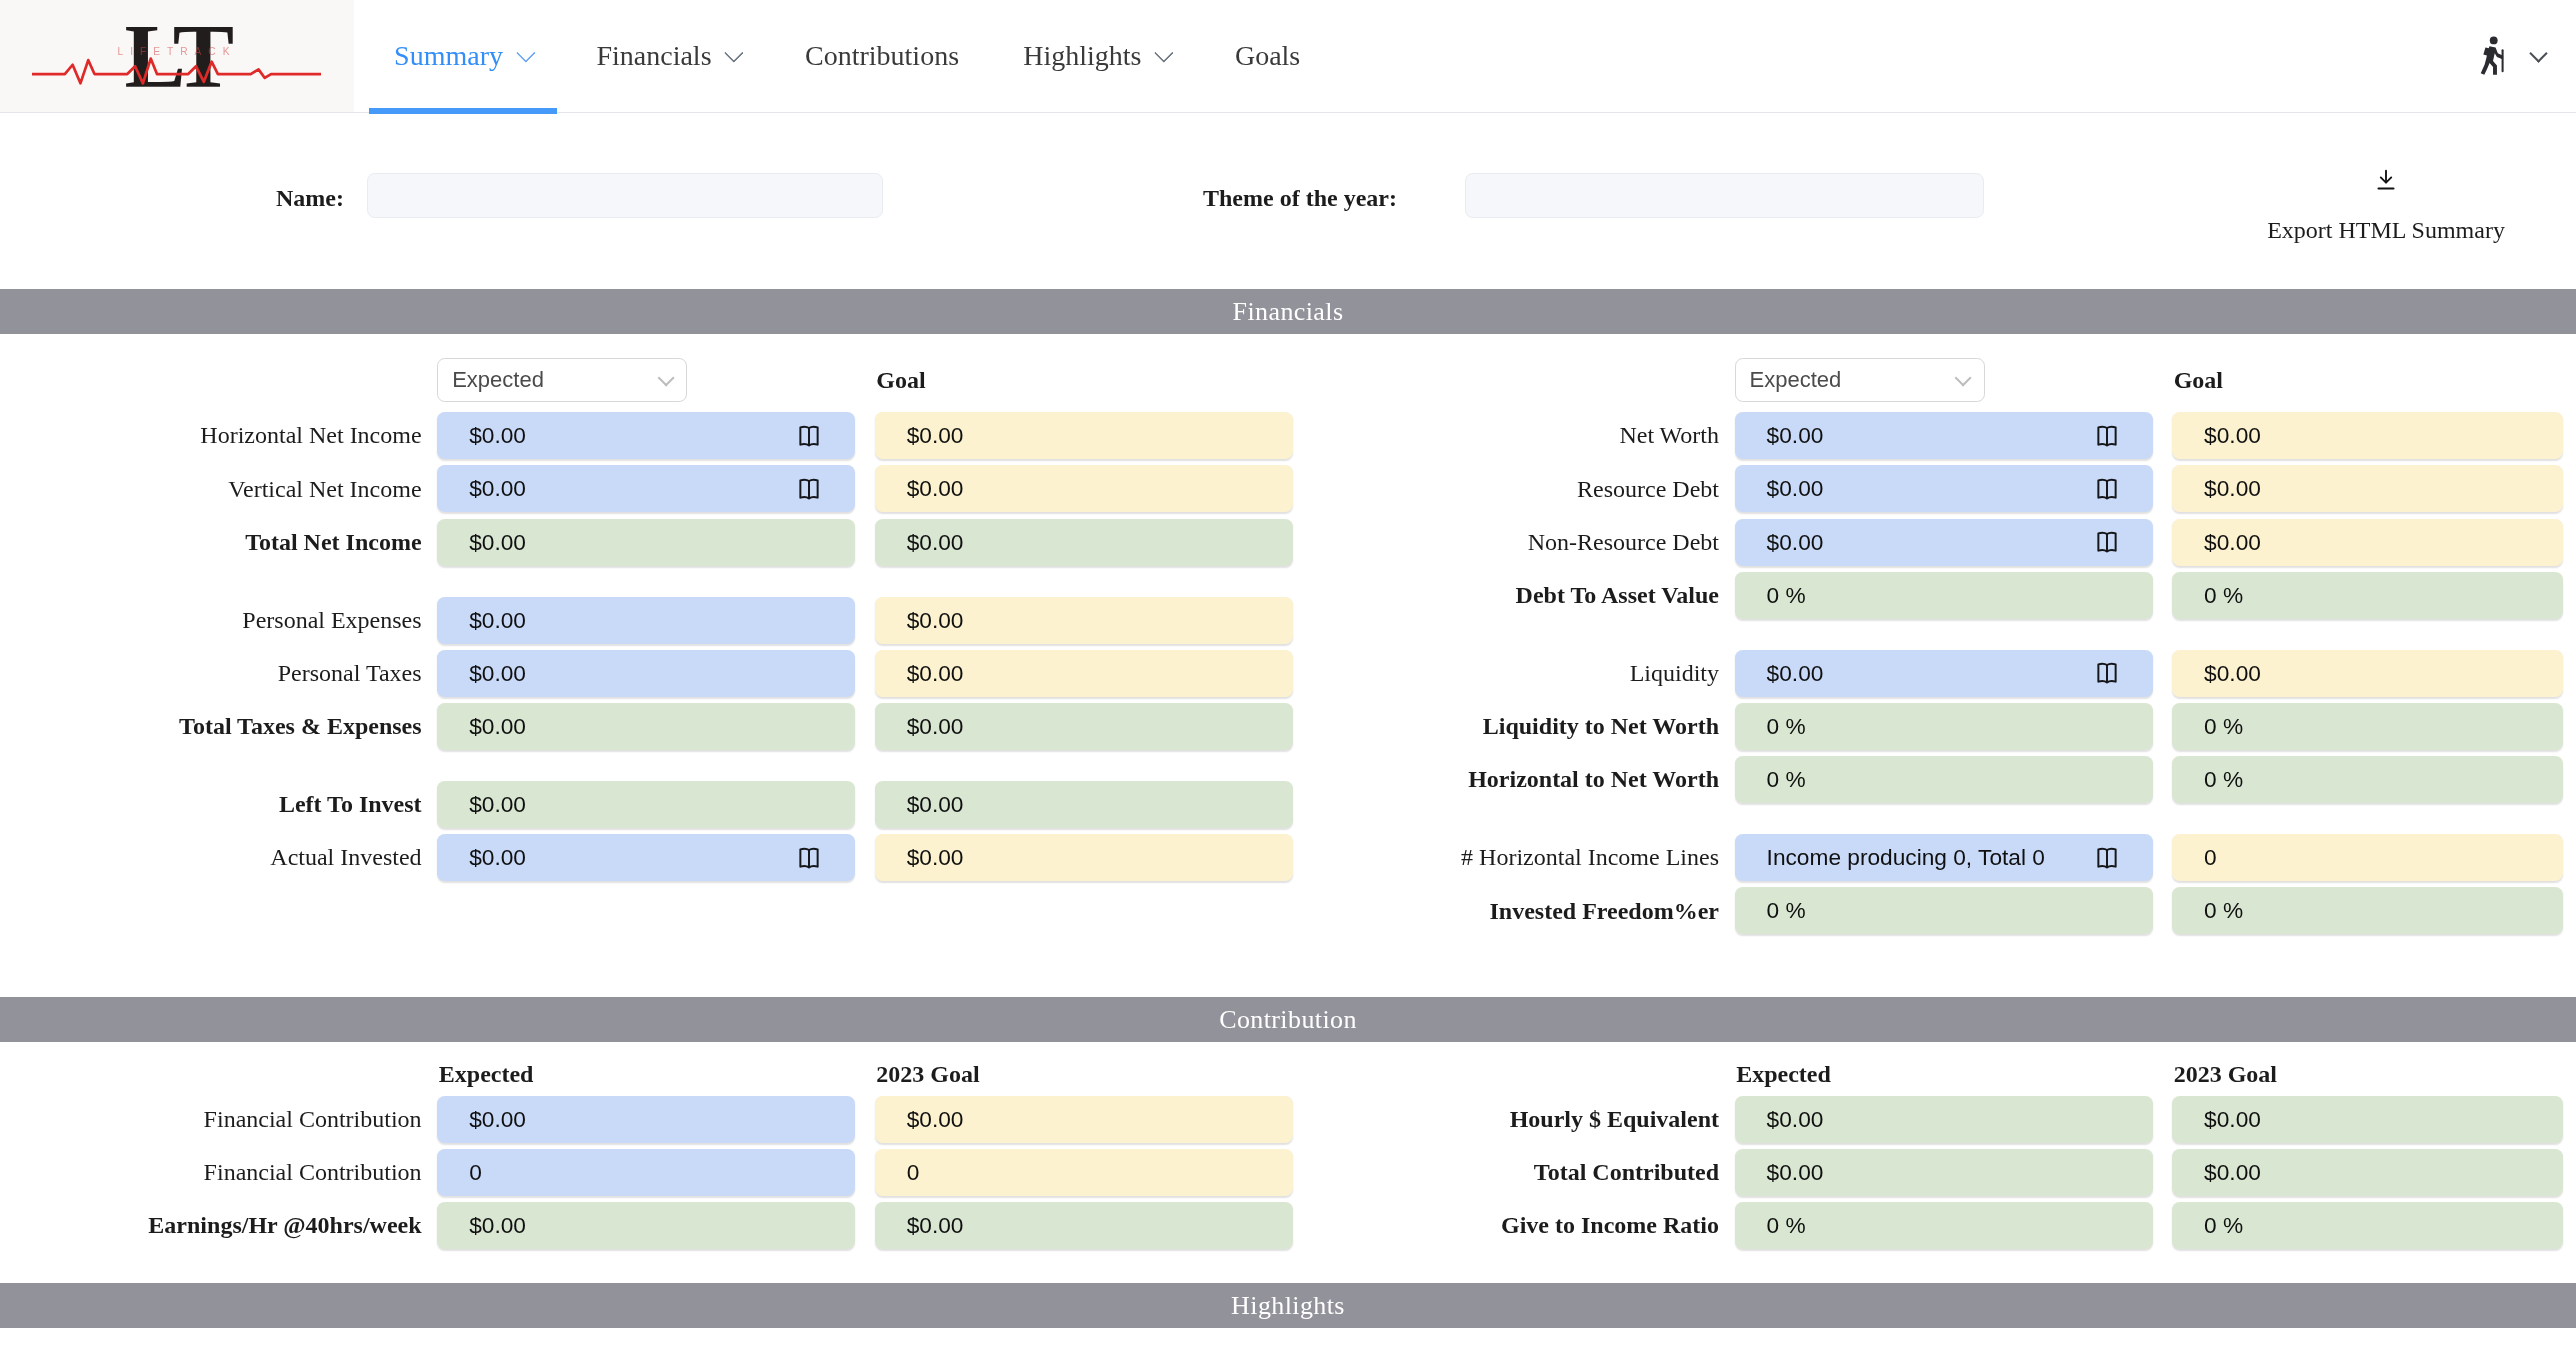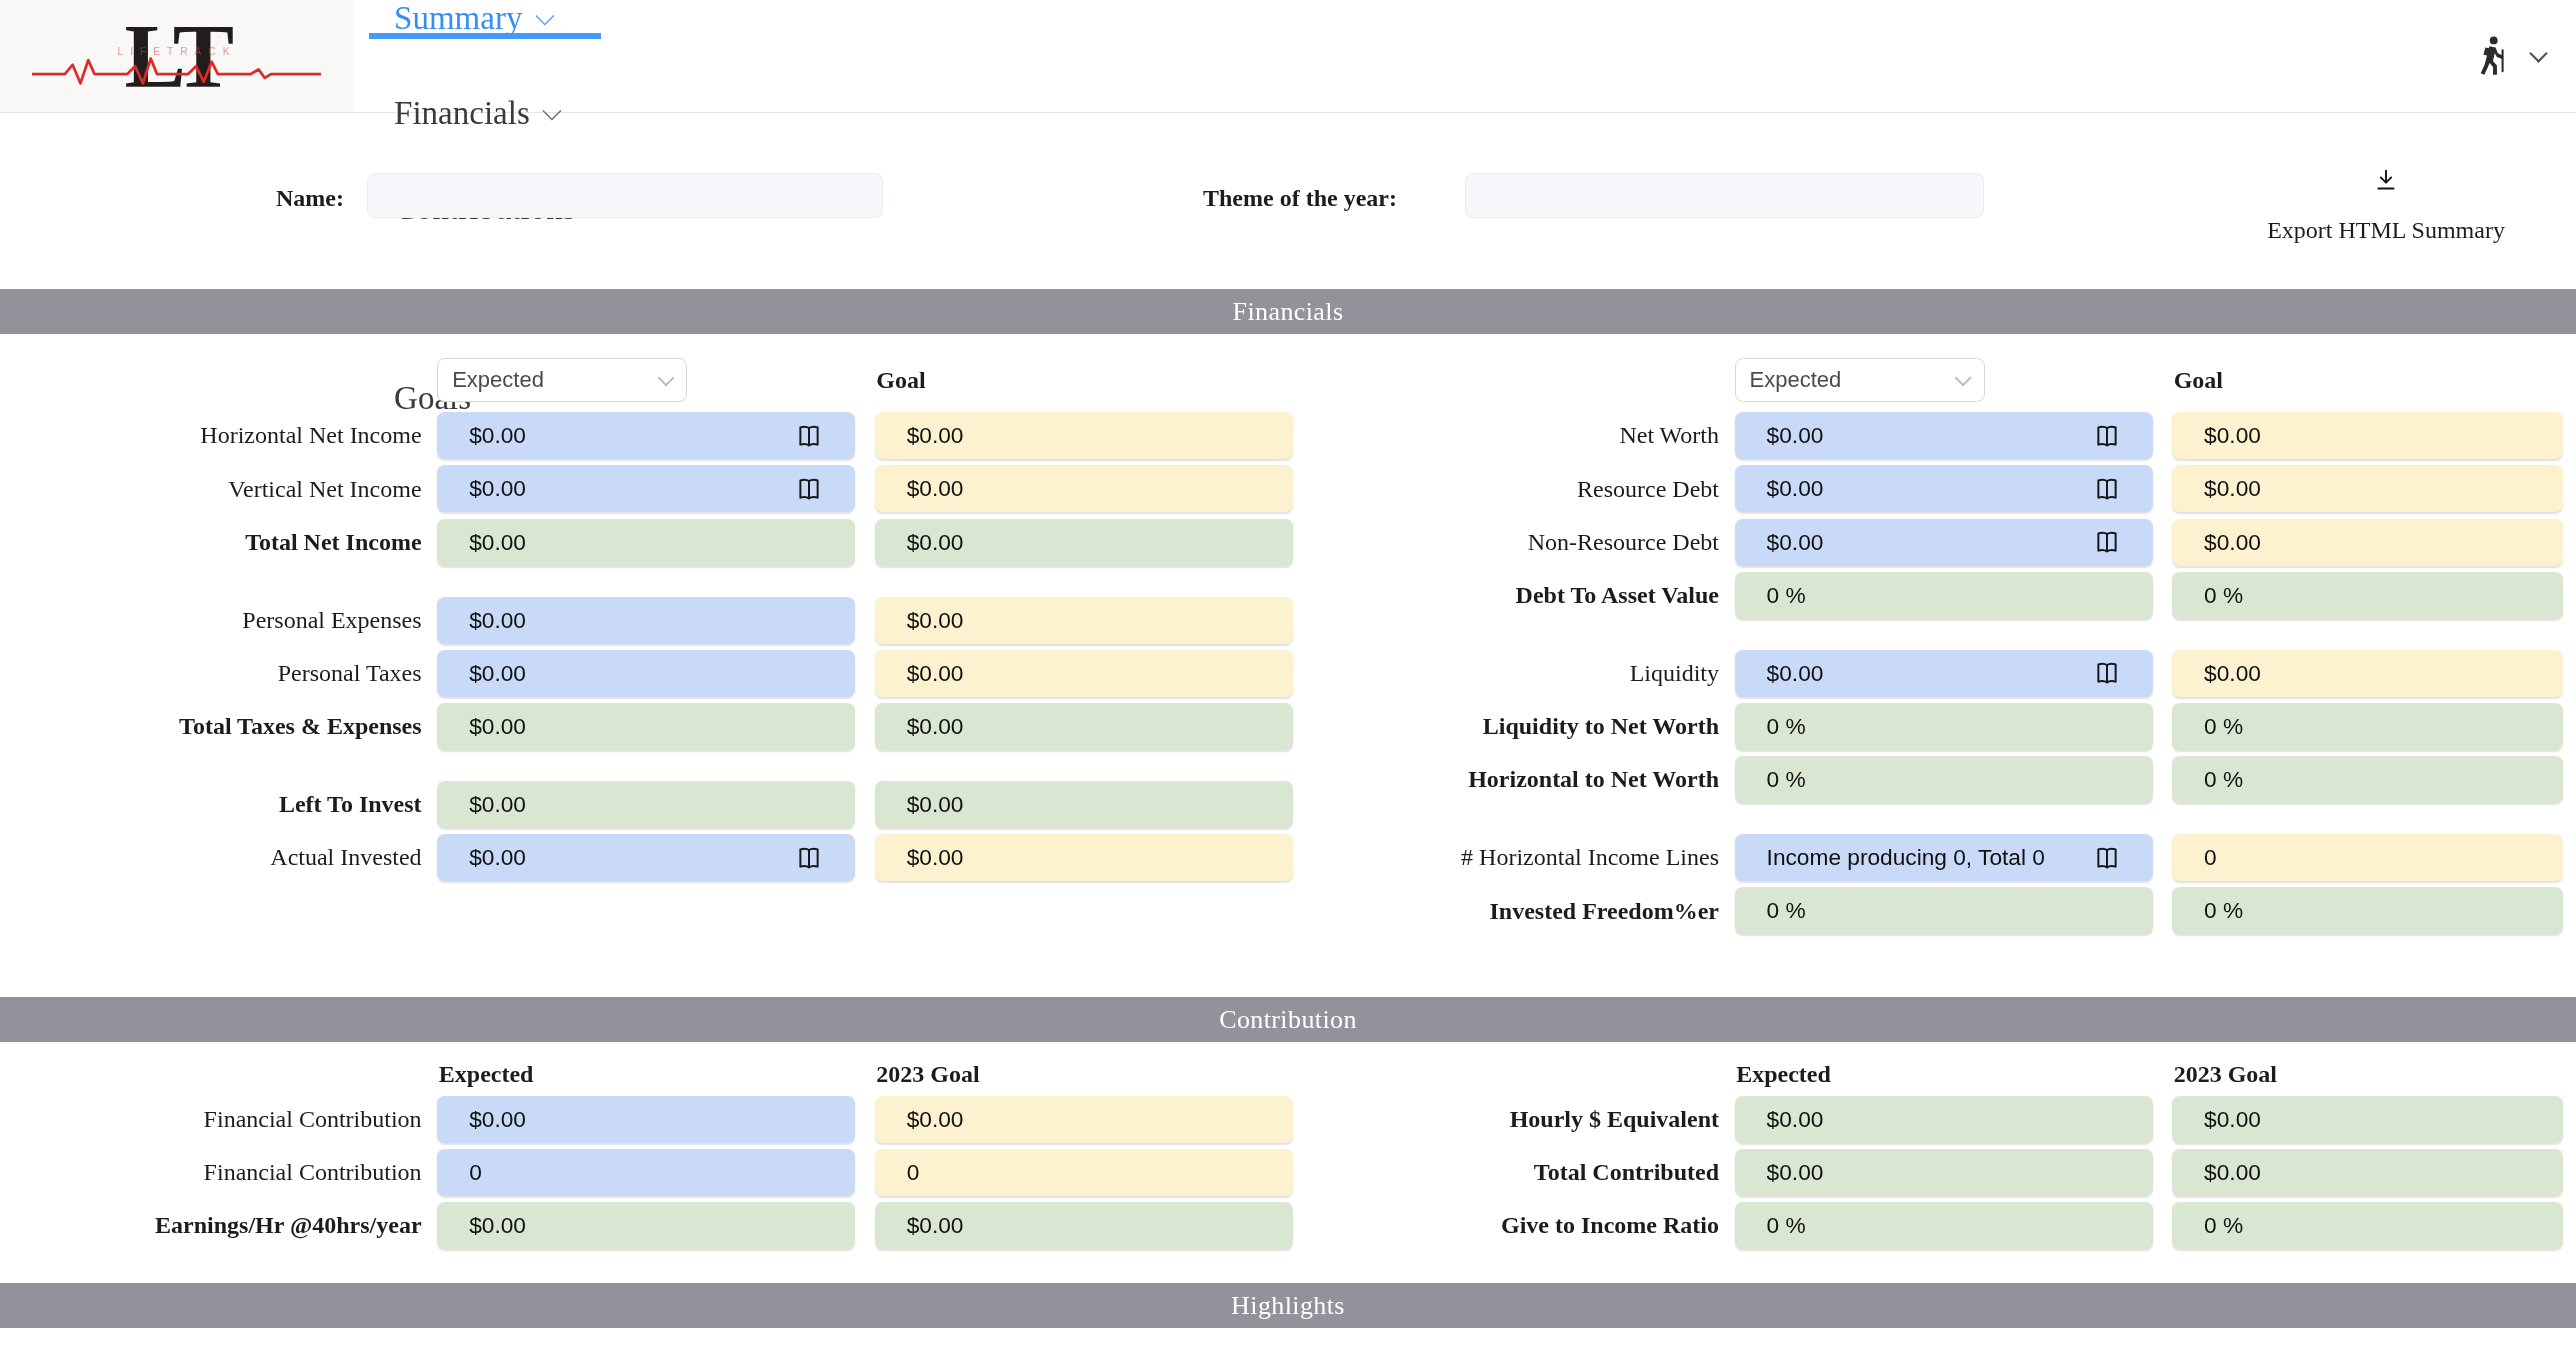--- a/index.html
+++ b/index.html
@@ -7,21 +7,21 @@
     width:2576px;height:1354px;position:relative;overflow:hidden;
     background:#ffffff;font-family:"Liberation Serif", serif;color:#1c1c1c;
   }
   
   .topbar{position:absolute;left:0;top:0;width:2576px;height:112px;background:#fff;border-bottom:1.6px solid #e3e5ea;}
   .logo-box{position:absolute;left:0;top:0;width:354px;height:112px;background:#faf8f7;display:flex;align-items:center;justify-content:center;cursor:pointer;}
   .logo-wrap{position:relative;width:258px;height:103px;}
   .logo-lt{position:absolute;left:50%;top:50%;transform:translate(-50%,-50%);font-size:92px;font-weight:700;letter-spacing:-4.7px;color:#221d1d;line-height:1;}
   .logo-ekg{position:absolute;left:-15.6px;top:52px;width:289px;height:31px;}
   .logo-sub{position:absolute;left:50%;top:41px;transform:translateX(-50%);font-family:"Liberation Sans",sans-serif;font-size:10.2px;letter-spacing:7px;color:rgba(214,70,70,.55);white-space:nowrap;}
-  .nav{position:absolute;left:391px;top:0;height:112px;display:flex;gap:58px;font-size:33px;flex-direction:column;}
+  .nav{position:absolute;left:391px;top:0;height:112px;display:flex;align-items:center;gap:58px;font-size:28px;}
   .nav-item{position:relative;height:112px;display:flex;align-items:center;cursor:pointer;color:#3a3a3a;padding:0 3.1px;}
   .nav-item.active{color:#338ef7;}
   .nav-item.active::after{content:"";position:absolute;left:-22px;right:-22px;bottom:-1.6px;height:5.5px;background:#459af9;}
   .chev{width:11.7px;height:11.7px;border-right:2.3px solid #707a86;border-bottom:2.3px solid #707a86;transform:rotate(45deg);margin-left:15.6px;margin-top:-6.2px;border-radius:0.8px;}
   .nav-item.active .chev{border-color:#6fa9ef;}
   .user-menu{position:absolute;right:31px;top:0;height:112px;display:flex;align-items:center;gap:22px;cursor:pointer;}
   .hiker{width:36px;height:41px;}
   .chev-sm{width:11px;height:11px;border-right:2px solid #4a4f57;border-bottom:2px solid #4a4f57;transform:rotate(45deg);margin-top:-4.7px;}
   
   .meta-label{position:absolute;font-weight:700;font-size:24px;}
@@ -368,21 +368,21 @@
       <div class="row">
         <div class="row-label">Financial Contribution</div>
         <div class="field exp f-blue">
           <span>0</span>
         </div>
         <div class="field goal f-yellow">
           <span>0</span>
         </div>
       </div>
       <div class="row">
-        <div class="row-label bold">Earnings/Hr @40hrs/year</div>
+        <div class="row-label bold">Earnings/Hr @40hrs/week</div>
         <div class="field exp f-green">
           <span>$0.00</span>
         </div>
         <div class="field goal f-green">
           <span>$0.00</span>
         </div>
       </div>
     </div>
 </div>
 

